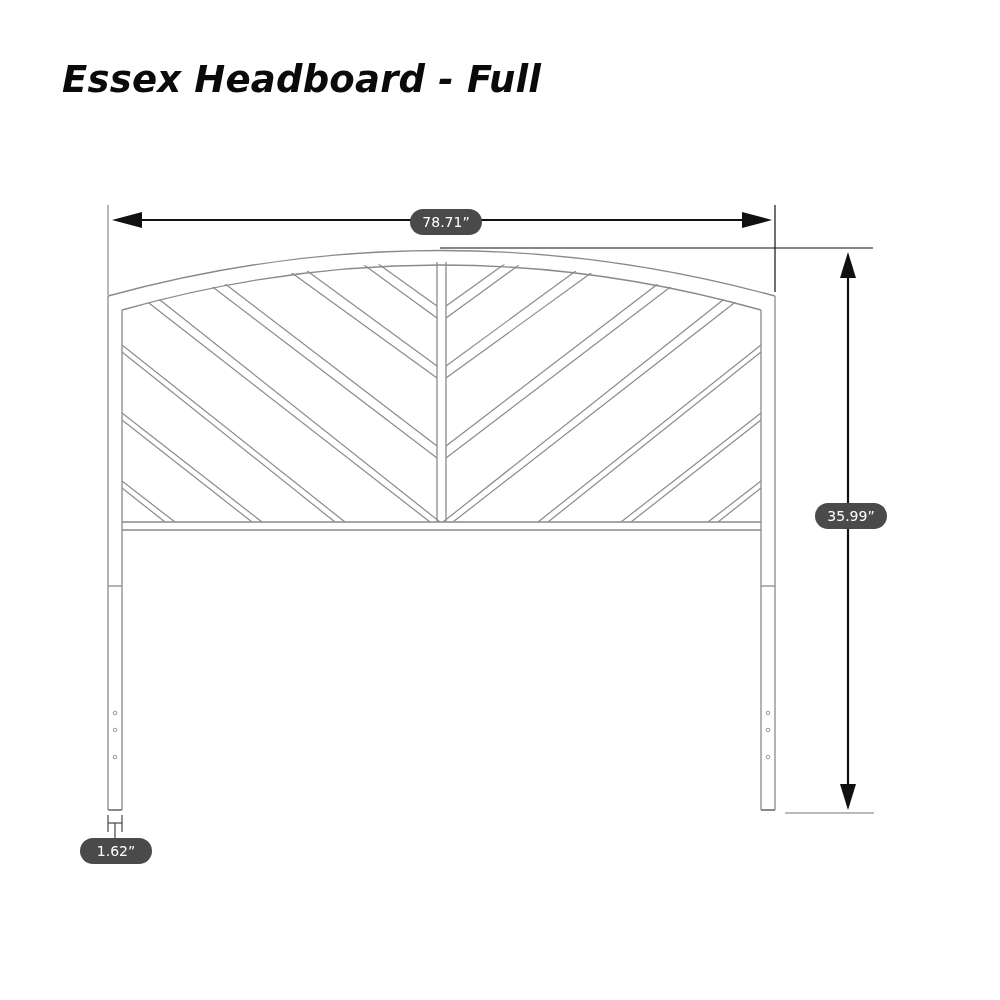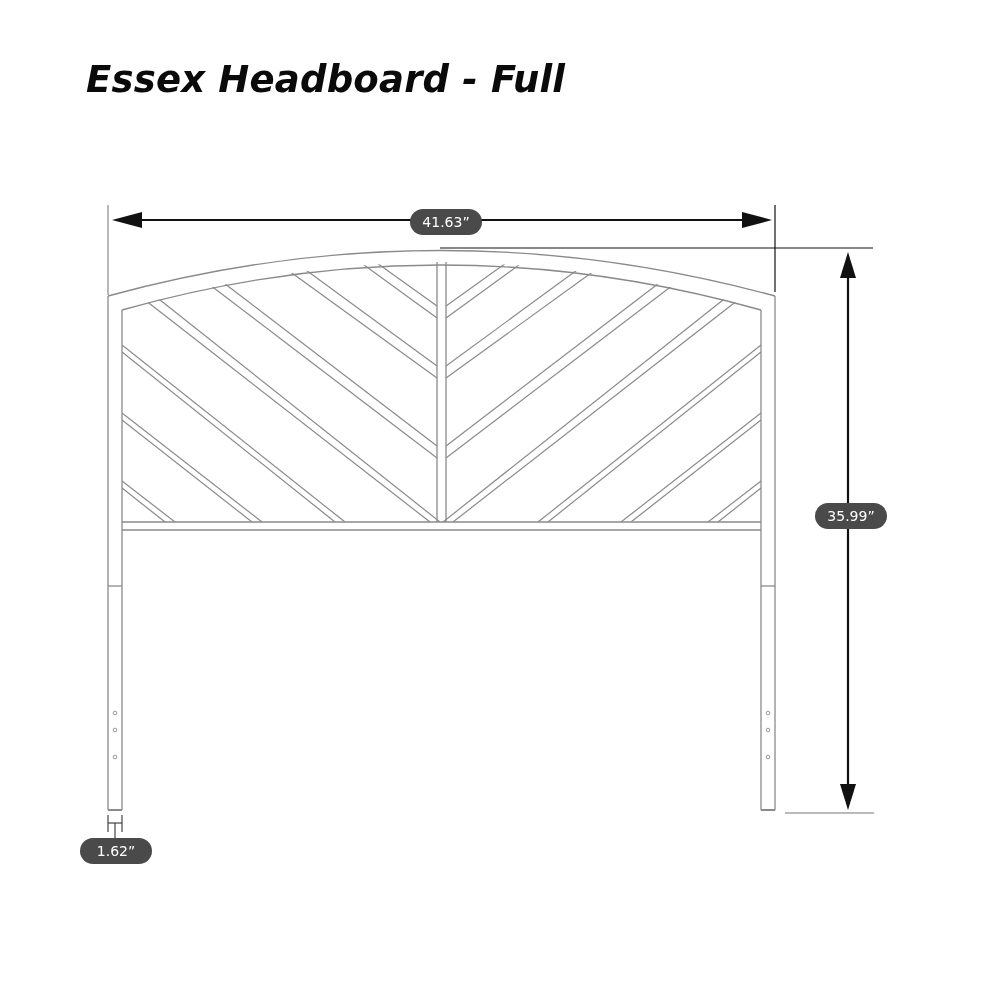--- a/index.html
+++ b/index.html
@@ -1,20 +1,20 @@
 <!DOCTYPE html>
 <html><head>
 <meta charset="utf-8">
 <style>
   html, body { margin: 0; padding: 0; background: #ffffff; }
   body { width: 1000px; height: 1000px; position: relative; overflow: hidden; font-family: "DejaVu Sans", sans-serif; }
   .title {
     position: absolute; left: 62px; top: 58px;
     font-family: "DejaVu Sans", sans-serif; font-weight: bold; font-style: italic;
-    font-size: 37px; color: #0a0a0a; letter-spacing: 0.2px; white-space: nowrap; margin-left: 24px;
+    font-size: 37px; color: #0a0a0a; letter-spacing: 0.2px; white-space: nowrap;
   }
   svg.drawing { position: absolute; left: 0; top: 0; }
   .badge {
     position: absolute; background: #4a4a4a; color: #ffffff;
     border-radius: 14px; font-family: "DejaVu Sans", sans-serif; font-size: 14px;
     height: 26px; line-height: 26px; text-align: center; white-space: nowrap;
   }
 </style>
 </head>
 <body>
@@ -114,15 +114,15 @@
   </g>
 
   <g stroke="#444" stroke-width="1.2">
     <line x1="108" y1="815" x2="108" y2="832"></line>
     <line x1="122" y1="815" x2="122" y2="832"></line>
     <line x1="108" y1="823" x2="122" y2="823"></line>
     <line x1="115" y1="823" x2="115" y2="838"></line>
   </g>
 </svg>
 
-<div class="badge" style="left:410px; top:209px; width:72px;">41.63”</div>
+<div class="badge" style="left:410px; top:209px; width:72px;">78.71”</div>
 <div class="badge" style="left:815px; top:503px; width:72px;">35.99”</div>
 <div class="badge" style="left:80px; top:838px; width:72px;">1.62”</div>
 
 </body></html>

